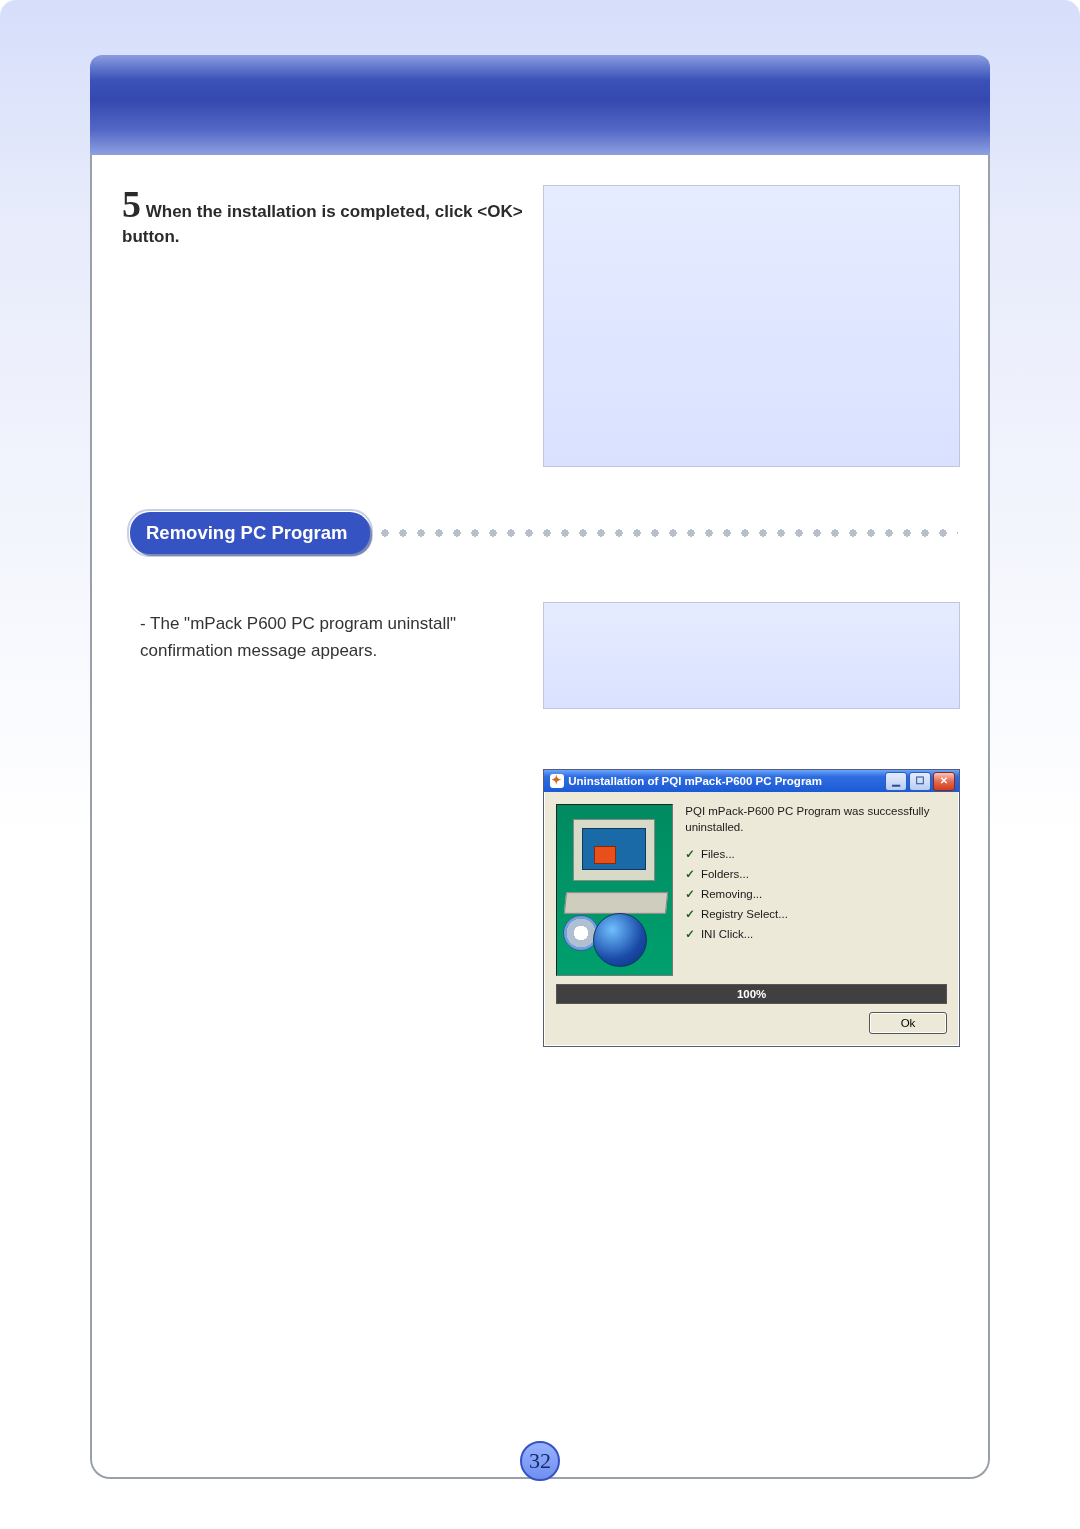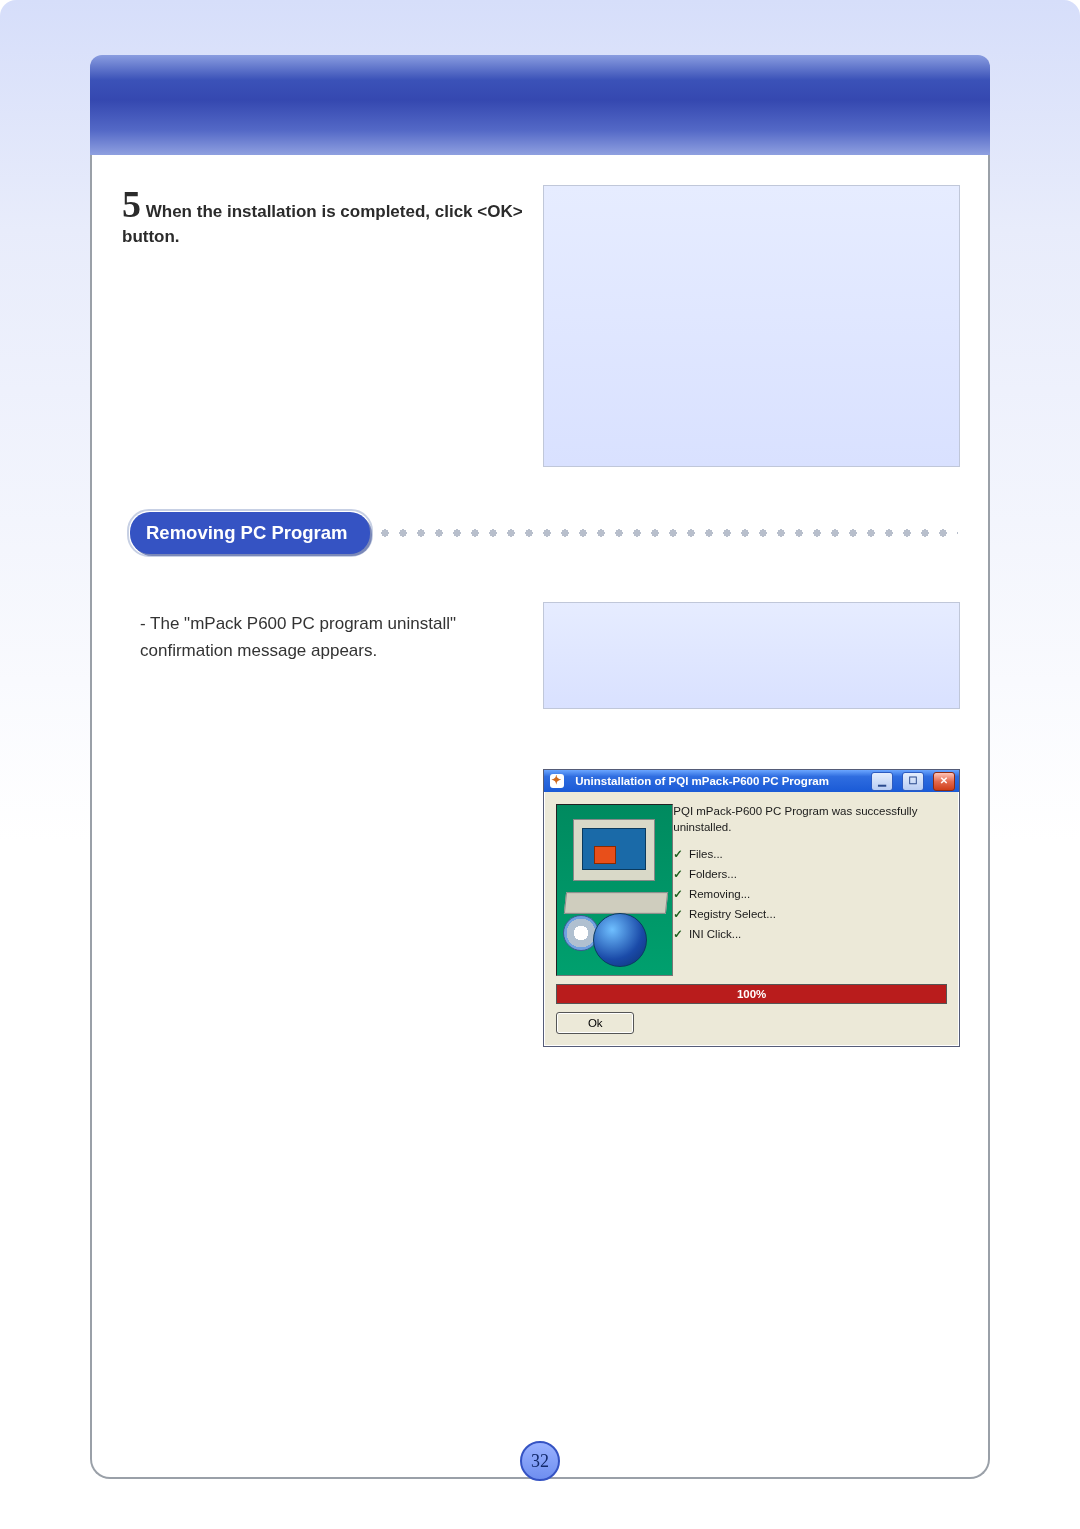--- a/index.html
+++ b/index.html
@@ -140,21 +140,20 @@
   }
   .dlg-title {
     display: flex;
     align-items: center;
     height: 22px;
     background: linear-gradient(#6ba6ff 0%, #2f6de0 30%, #1a5ad6 100%);
     color: #fff;
     font-weight: bold;
     font-size: 11.5px;
     padding: 0 4px 0 6px;
-    gap: 7px;
   }
   .dlg-title-icon {
     width: 14px; height: 14px;
     margin-right: 4px;
     display: inline-block;
     background: #fff;
     border-radius: 3px;
     position: relative;
   }
   .dlg-title-icon::after {
@@ -179,20 +178,21 @@
     line-height: 1;
   }
   .dlg-close {
     background: linear-gradient(#ffc4b8 0%, #e46a4e 50%, #cf3e19 100%);
     color: #fff;
     border: 1px solid #8b2a12;
   }
   .dlg-body {
     display: flex;
     padding: 12px 12px 8px 12px;
+    gap: 12px;
   }
   .dlg-illus {
     width: 115px;
     height: 170px;
     background: linear-gradient(#008a5f 0%, #00a06e 100%);
     border: 1px inset #777;
     position: relative;
   }
   .monitor {
     position: absolute;
@@ -249,29 +249,29 @@
     display: flex; align-items: center;
     gap: 6px;
   }
   .check { color: #206020; font-weight: bold; }
   .dlg-prog-wrap {
     padding: 0 12px 4px 12px;
   }
   .dlg-progbar {
     height: 18px;
     border: 1px solid #555;
-    background: #b91c1c;
+    background: #404040;
     color: #fff;
     display: flex; align-items: center; justify-content: center;
     font-size: 11.5px;
     font-weight: bold;
   }
   .dlg-foot {
     display: flex;
-    justify-content: flex-start;
+    justify-content: flex-end;
     padding: 4px 12px 12px 12px;
   }
   .dlg-ok {
     width: 78px; height: 22px;
     border: 1px solid #555;
     border-radius: 3px;
     padding: 0;
     background: #ece9d8;
     font-family: Tahoma, Verdana, sans-serif;
     font-size: 11.5px;
@@ -283,21 +283,21 @@
     position: absolute;
     left: 50%;
     bottom: 48px;
     transform: translateX(-50%);
     width: 36px; height: 36px;
     border-radius: 50%;
     border: 2px solid #3553c3;
     background: linear-gradient(#9ab2ff 0%, #6f8ff0 100%);
     display: flex; align-items: center; justify-content: center;
     font-family: "Times New Roman", serif;
-    font-size: 18px;
+    font-size: 22px;
     color: #132a6b;
   }
 </style>
 </head>
 <body>
 
 <div class="page-bg">
   <div class="header-band"></div>
 
   <div class="content-frame">

